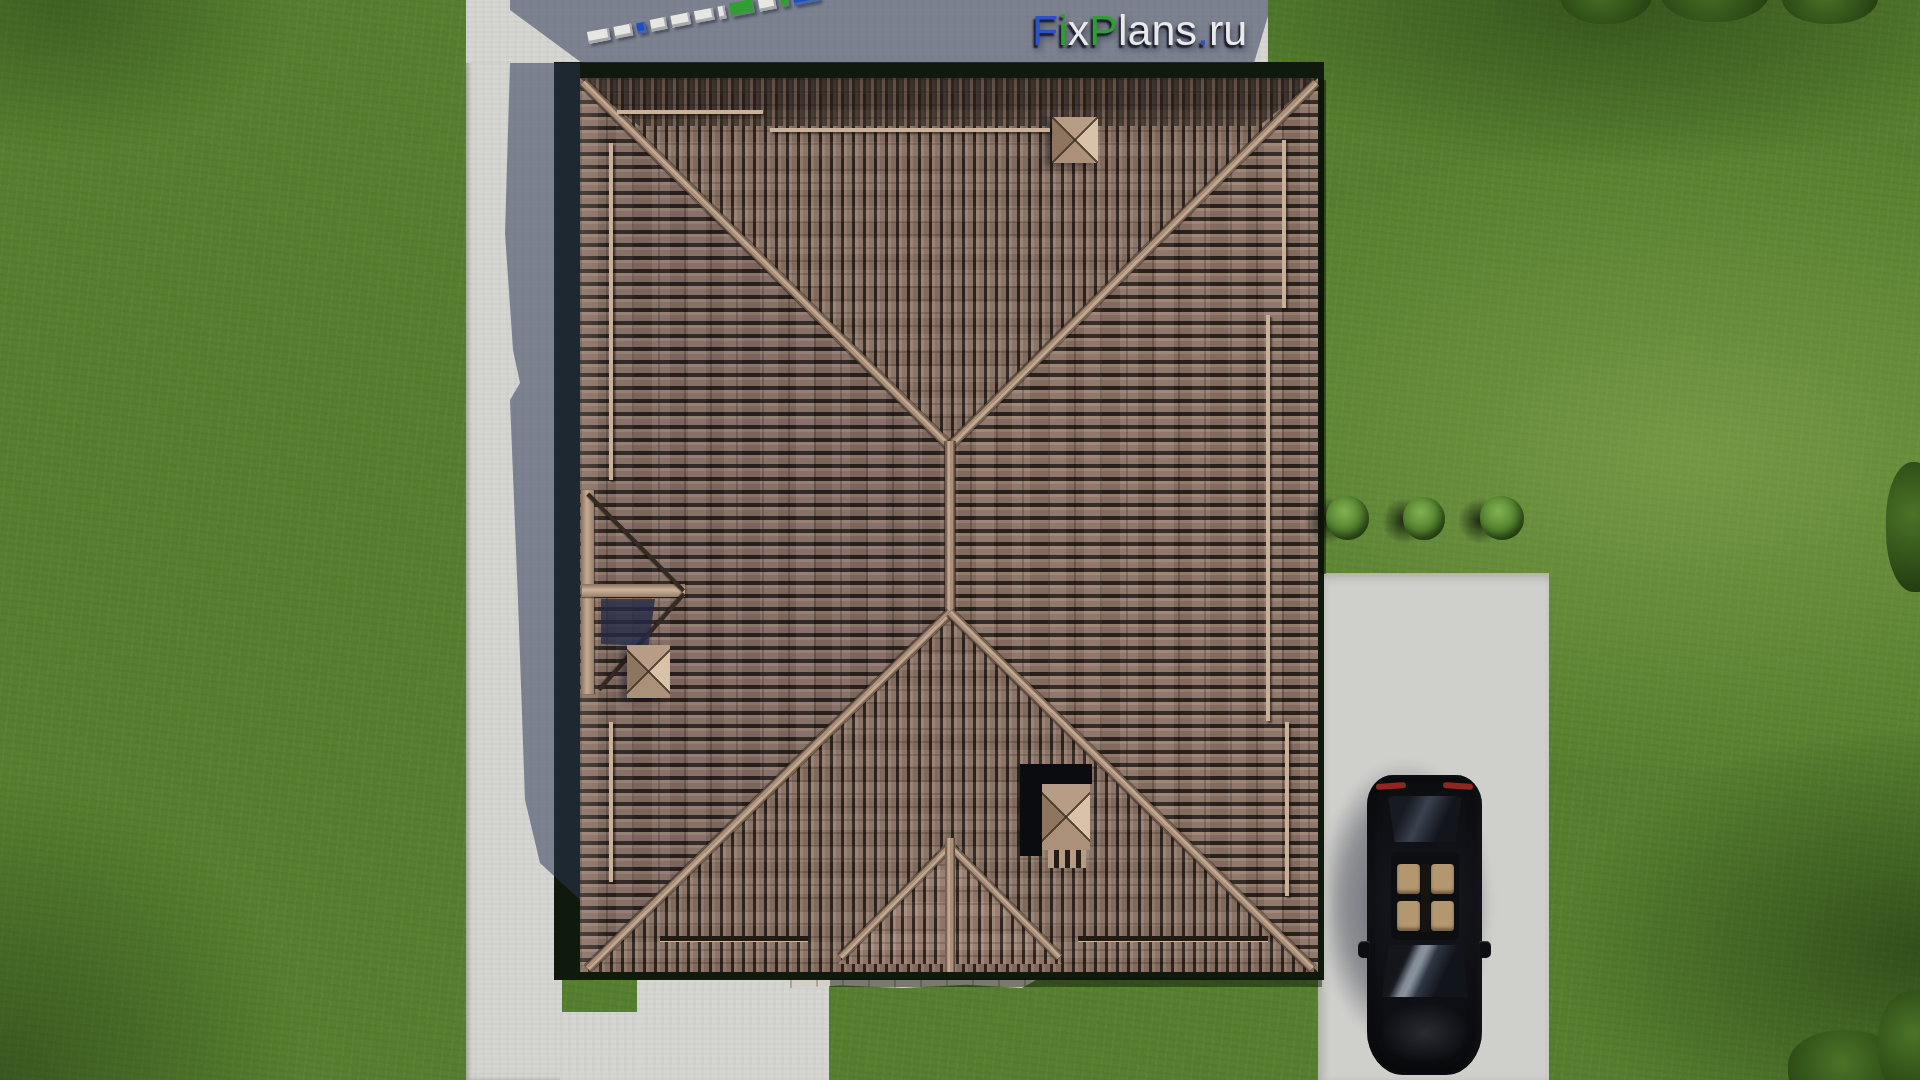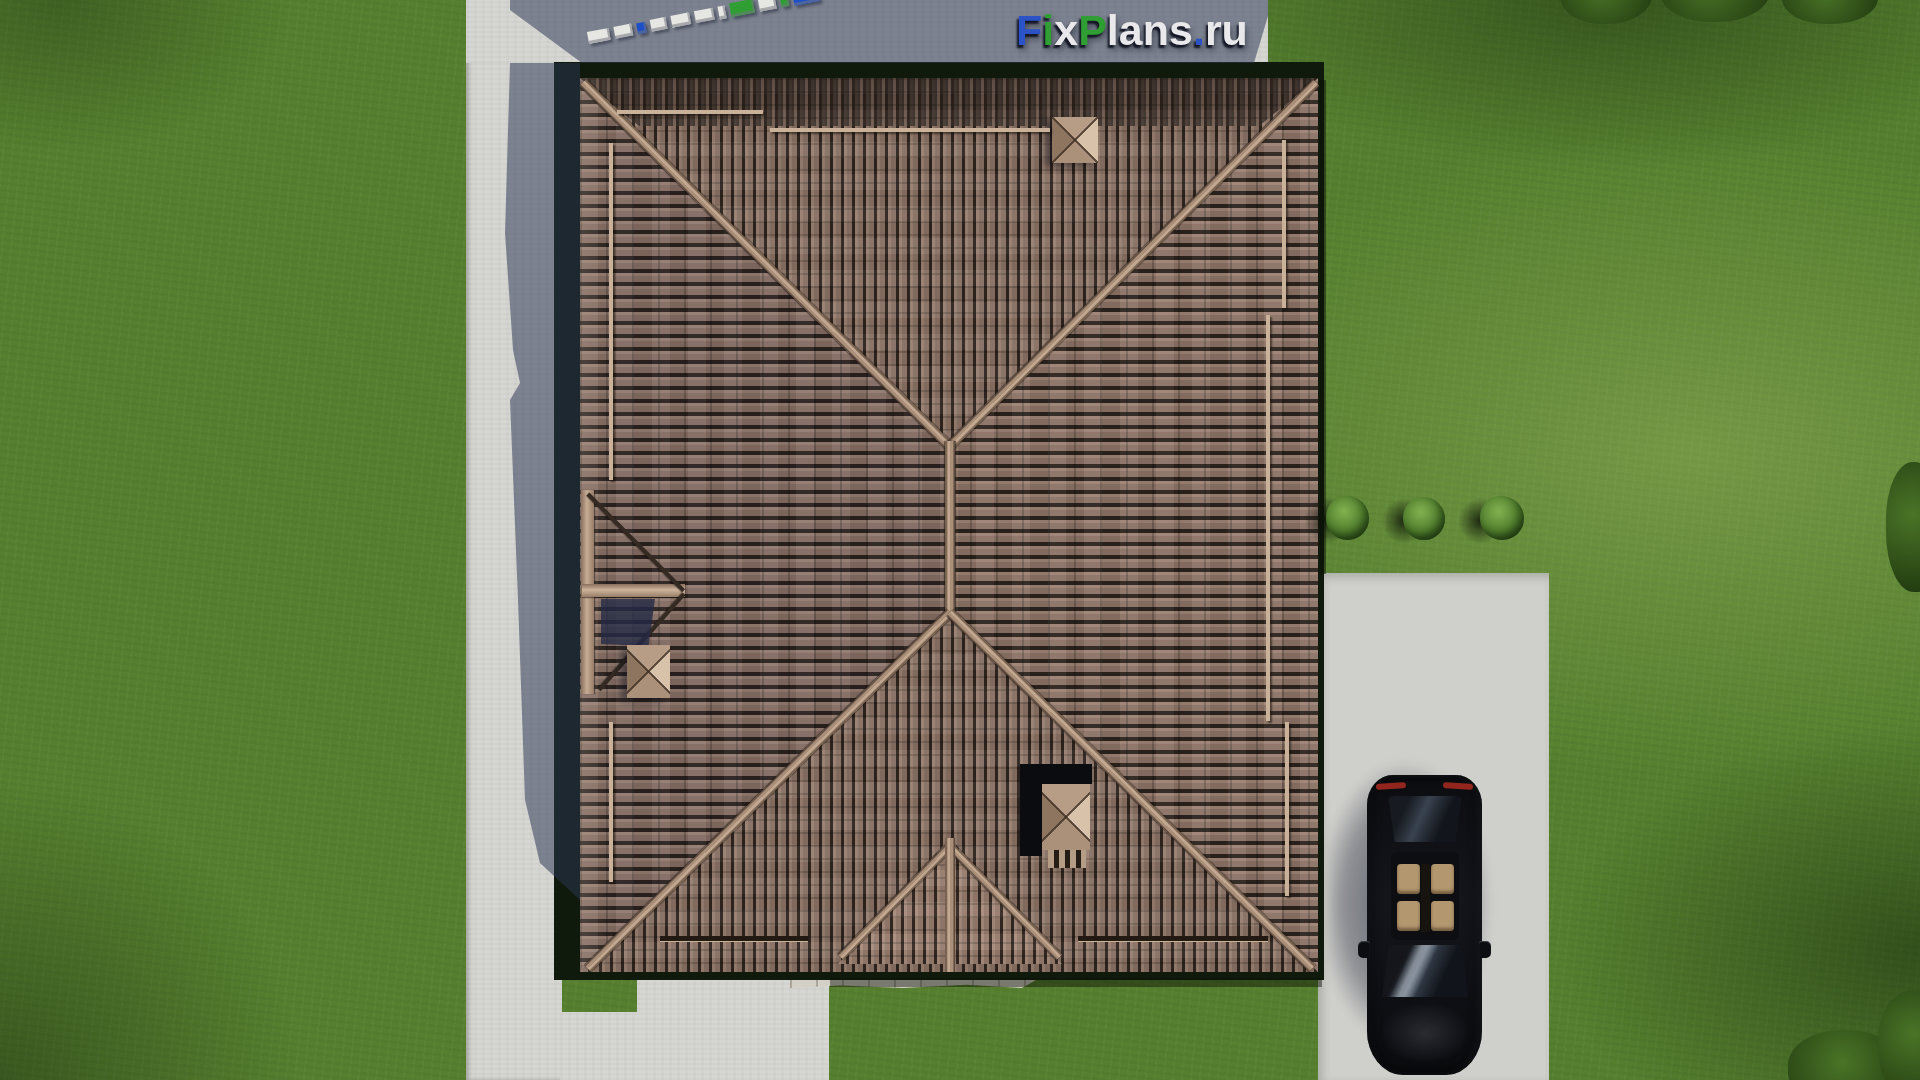--- a/index.html
+++ b/index.html
@@ -51,22 +51,22 @@
   .bush-shadow{border-radius:50%;background:radial-gradient(closest-side, rgba(10,16,6,.8), rgba(10,16,6,0));}
   .canopy{border-radius:46% 54% 50% 48%;
     background:radial-gradient(circle at 45% 40%, #4a7427, #2c4a16 70%, #203a0e 95%);}
   
   .car-body{background:linear-gradient(180deg,#0c0d10,#13151b 42%,#0a0b0e);
     border-radius:26px 26px 36px 36px / 30px 30px 44px 44px;
     box-shadow:inset 0 0 14px #000, inset -3px 0 6px rgba(170,185,210,.14), inset 3px 0 6px rgba(120,135,160,.08);}
   .glass{background:linear-gradient(115deg,#171a20 25%,#39424f 45%,#12151b 70%);}
   .seat{background:var(--seat,#b2976f);border-radius:4px;box-shadow:inset 0 -3px 3px rgba(60,40,20,.5);}
   .blk{box-shadow:inset -2px -3px 0 rgba(115,118,130,.55), 2px 3px 3px rgba(18,24,42,.45);}
-  #watermark{font-size:43px;font-weight:bold;letter-spacing:0px;
-    text-shadow:-2px 3px 2px rgba(9,13,26,.88), 1px 5px 6px rgba(9,13,26,.5);}
+  #watermark{font-size:43px;font-weight:normal;letter-spacing:0px;
+    text-shadow:-2px 3px 2px rgba(9,13,26,.88), 1px 5px 6px rgba(9,13,26,.5);margin-left:16px;}
 </style>
 </head>
 <body>
 
 <div id="scene">
 
   <div class="abs concrete" style="left:466px;top:0;width:96px;height:1080px;box-shadow:inset 3px 0 4px rgba(40,50,30,.25);"></div>
 
   <div class="abs concrete" style="left:466px;top:0;width:802px;height:63px;"></div>
 

